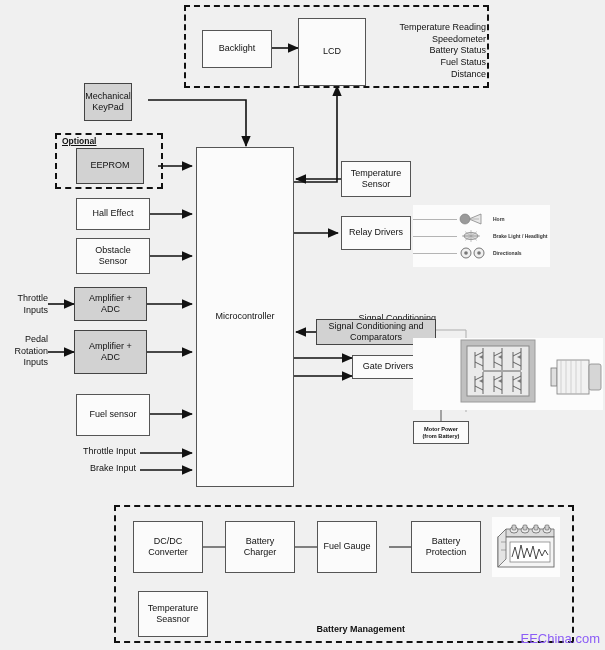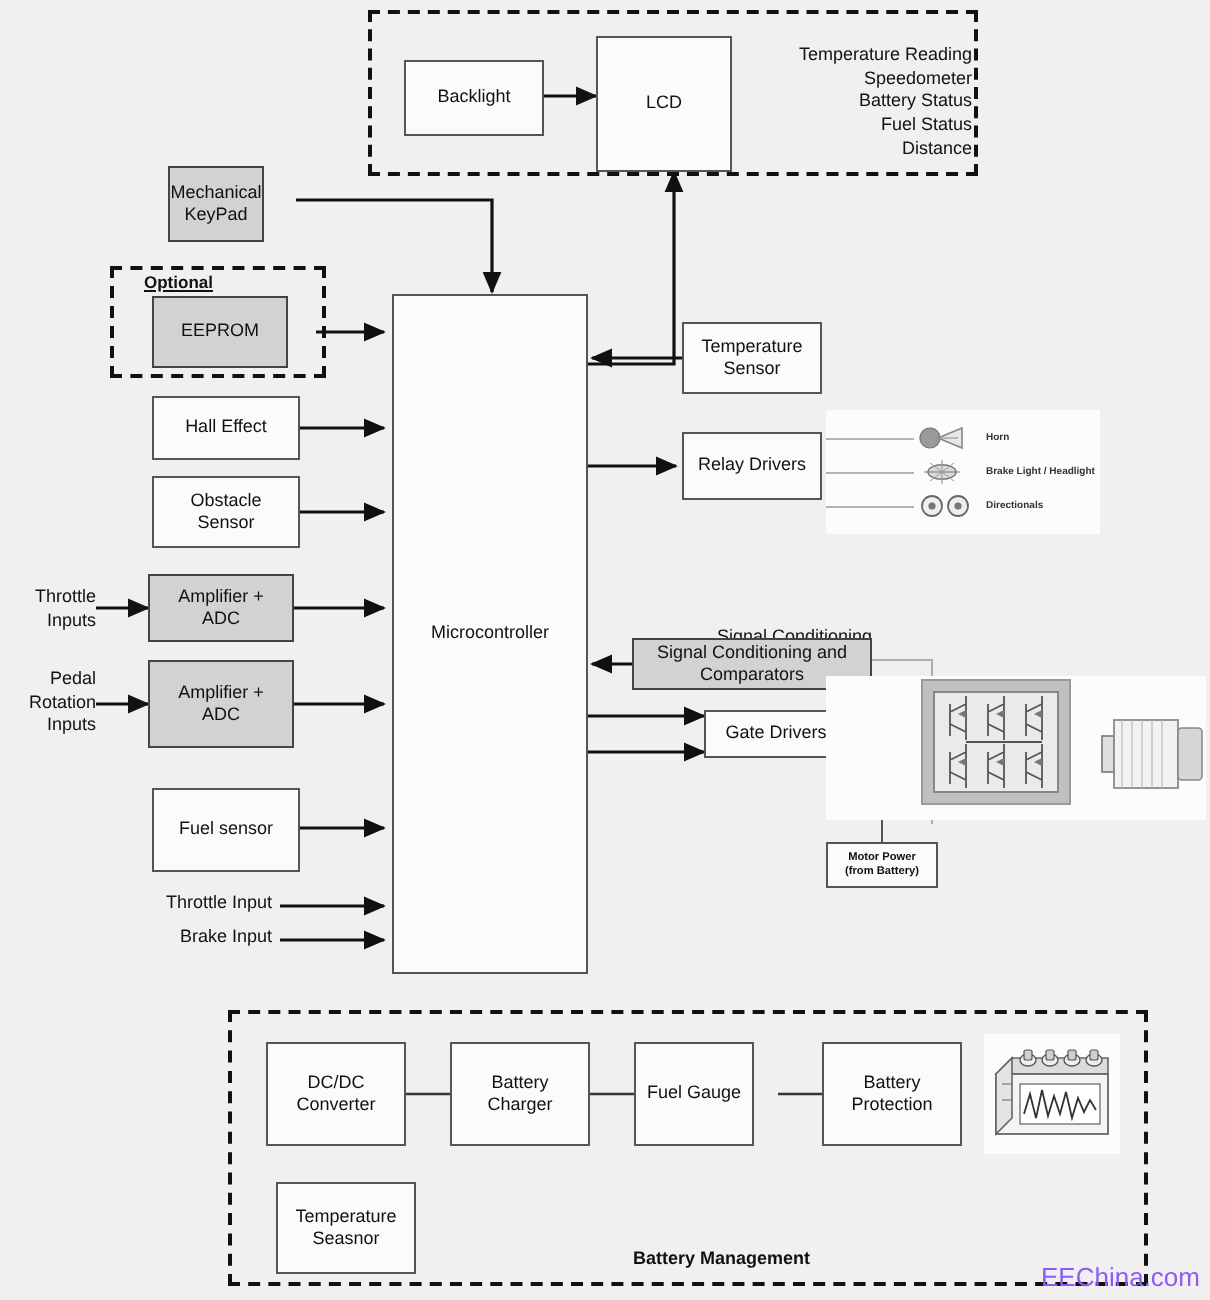--- a/index.html
+++ b/index.html
@@ -130,21 +130,21 @@
     </g>
 
     <g stroke="#555" stroke-width="1" fill="none">
       <path d="M441,421 L441,404 L470,404"></path>
     </g>
   </svg>
 
   <div class="dashbox" style="left:184px;top:5px;width:305px;height:83px;"></div>
 
   <div class="dashbox" style="left:55px;top:133px;width:108px;height:56px;"></div>
-  <div class="lbl optional" style="left:72px;top:136px;width:60px;text-decoration:underline;">Optional</div>
+  <div class="lbl optional" style="left:62px;top:136px;width:60px;text-decoration:underline;">Optional</div>
 
   <div class="dashbox" style="left:114px;top:505px;width:460px;height:138px;"></div>
   <div class="lbl bold" style="left:245px;top:624px;width:160px;">Battery Management</div>
 
   <div class="box" style="left:202px;top:30px;width:70px;height:38px;">
     <span style="white-space:pre-line;">Backlight</span>
   </div>
 
   <div class="box" style="left:298px;top:18px;width:68px;height:68px;">
     <span style="white-space:pre-line;">LCD</span>

